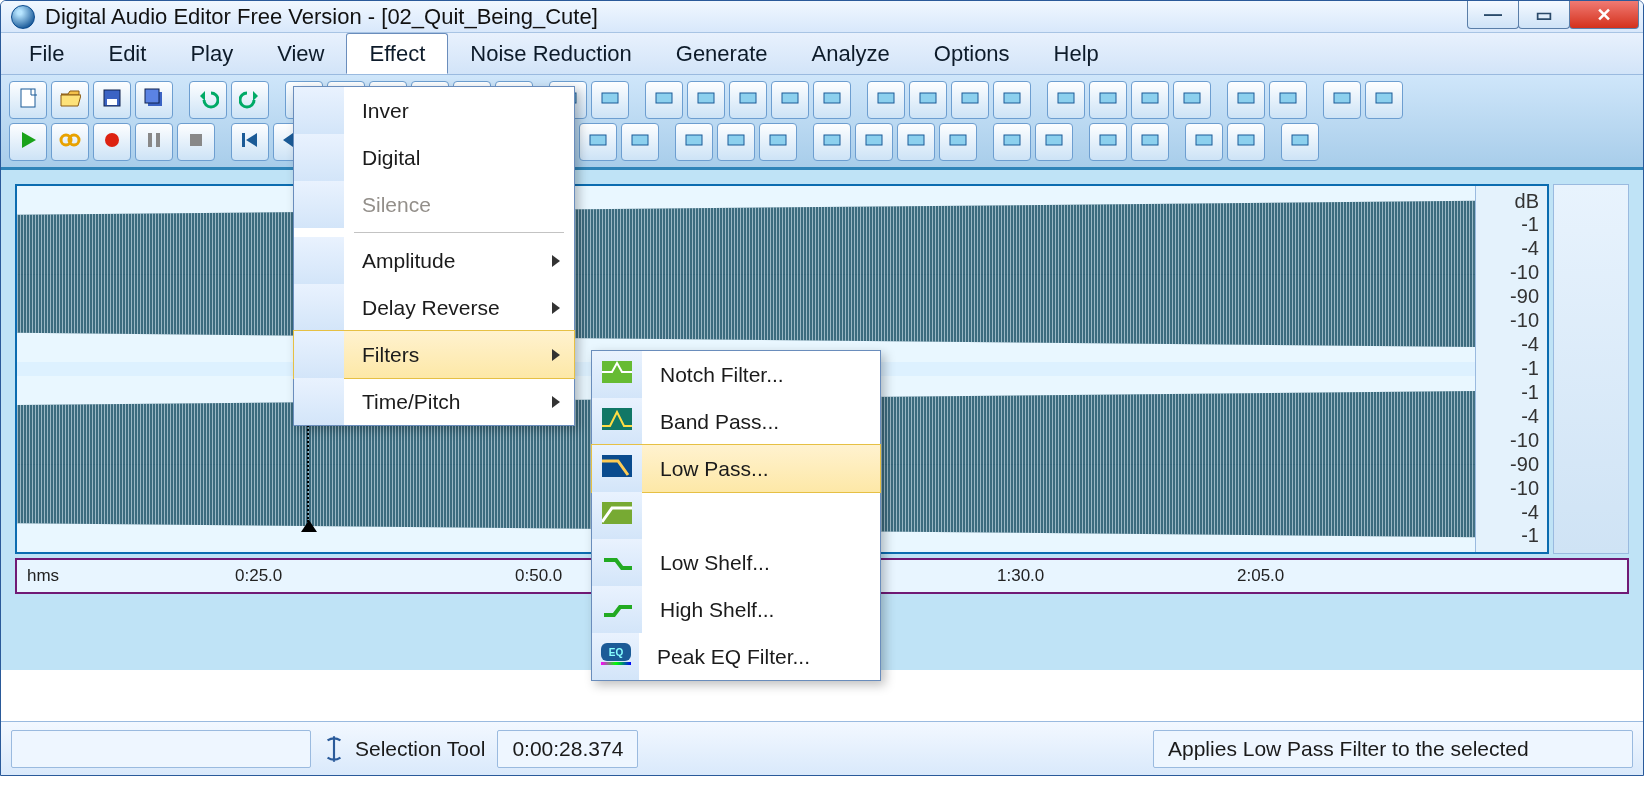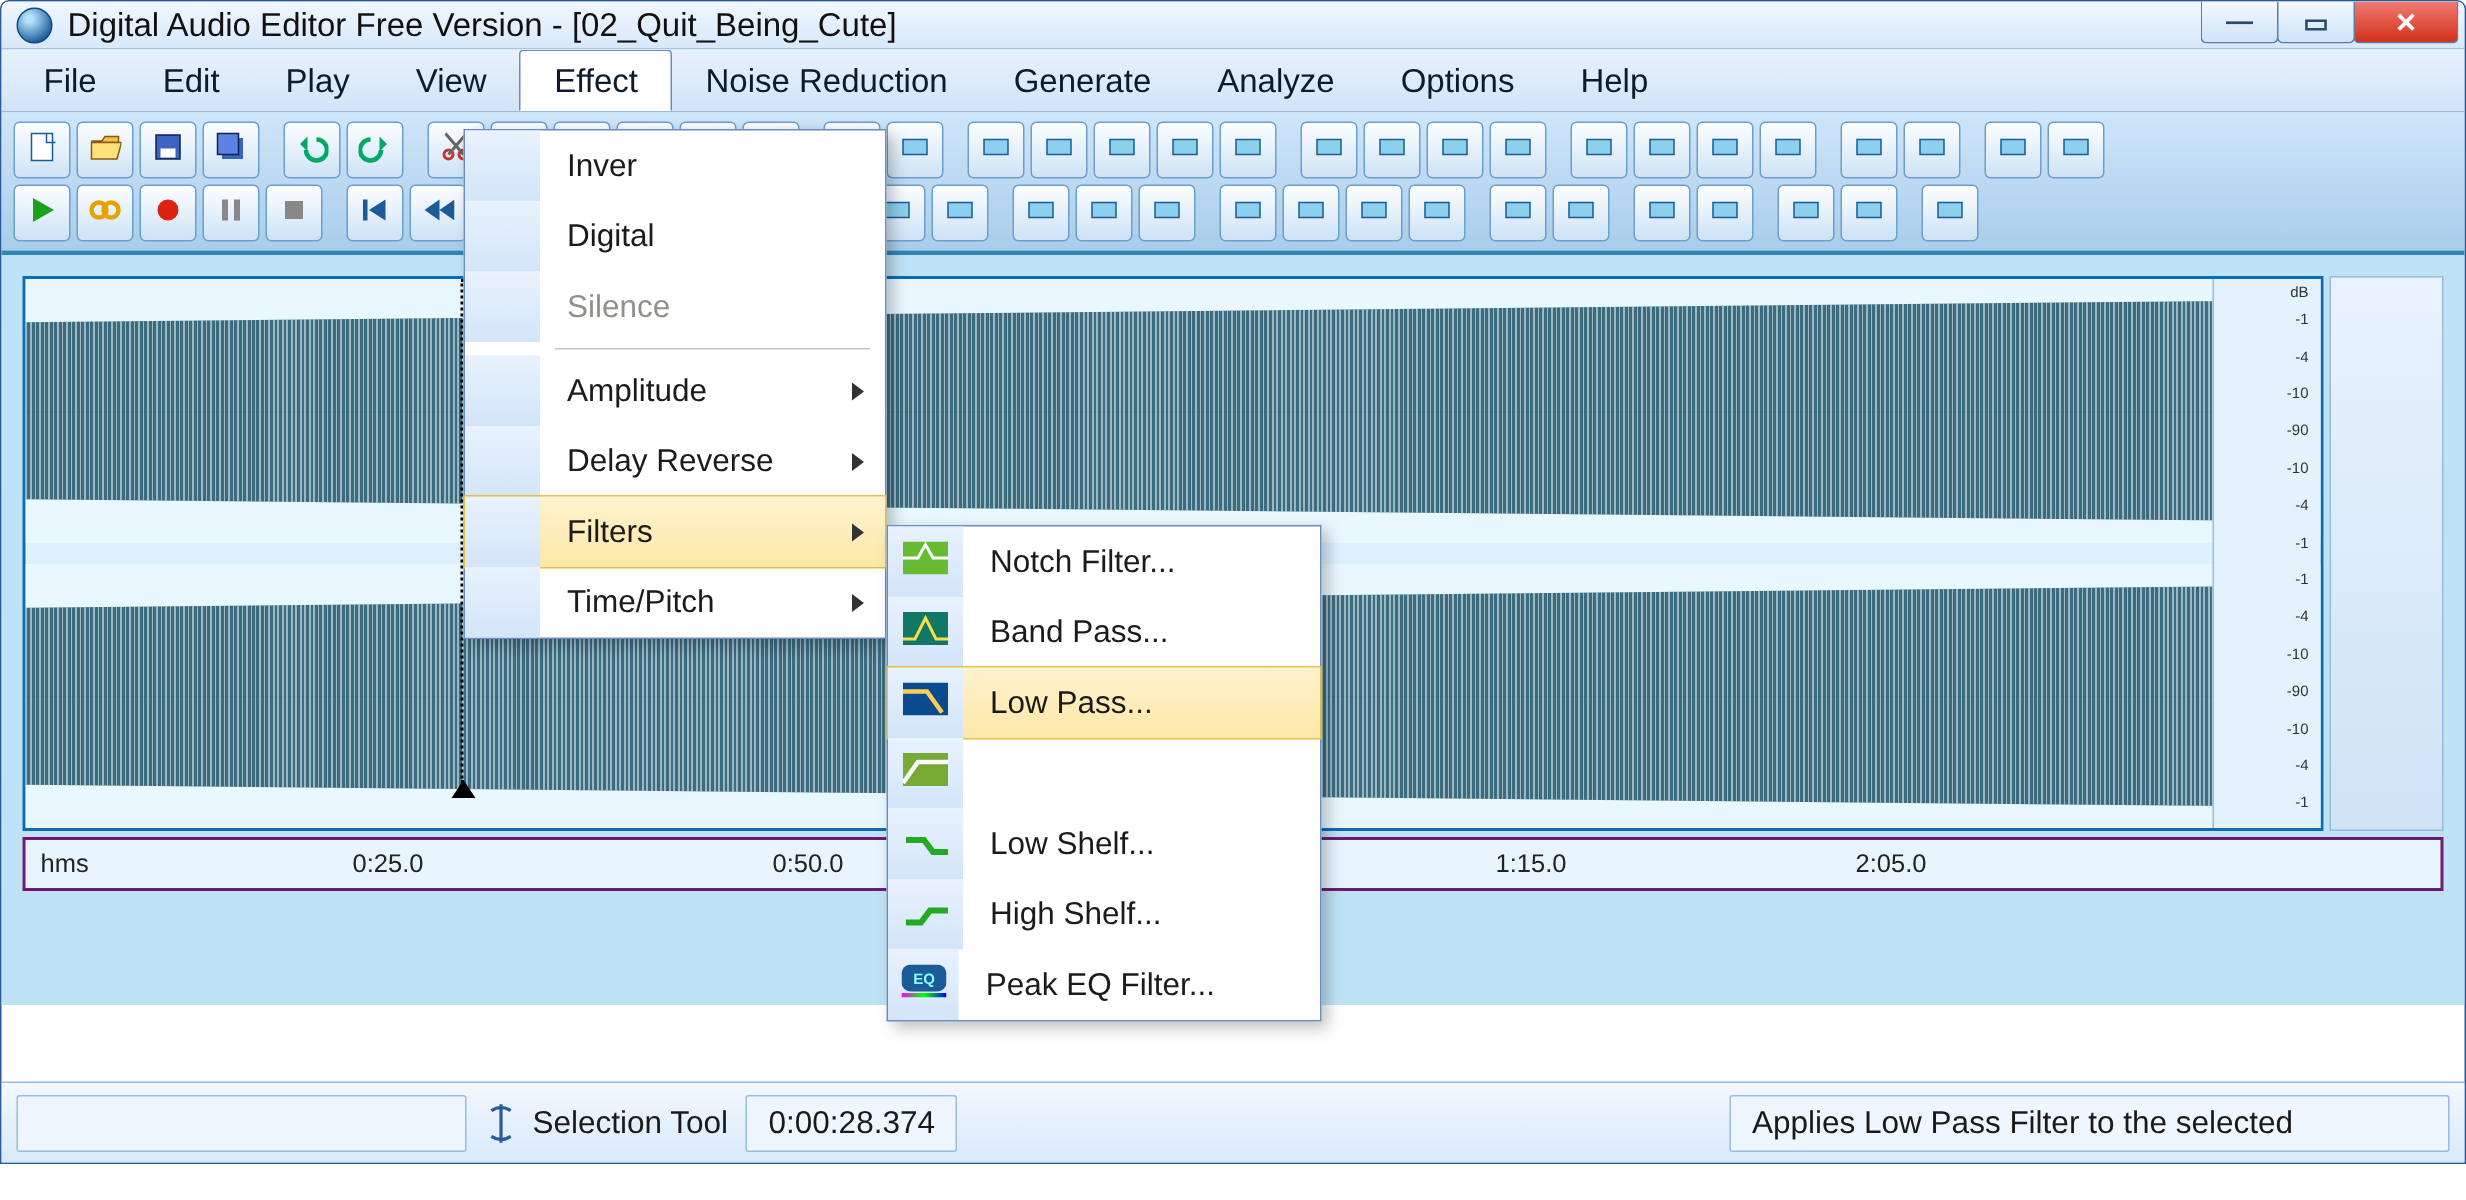--- a/index.html
+++ b/index.html
@@ -31,21 +31,21 @@
   .channel.top { top: 0; height: 48%; }
   .channel.bot { bottom: 0; top: 52%; }
   .channel .midline { position: absolute; top: 50%; left: 0; right: 0; height: 1px; background: #97b7ce; }
   .channel .wave { position: absolute; left: 0; right: 0; top: 8%; bottom: 8%;
      background: linear-gradient(90deg, rgba(45,95,115,.92) 0%, rgba(45,95,115,.92) 95%, rgba(45,95,115,0) 100%);
      clip-path: polygon(0 10%, 100% 0%, 100% 100%, 0 90%);
   }
   .channel .wave::after { content:""; position:absolute; inset:0; background: repeating-linear-gradient(90deg, rgba(233,247,255,.55) 0 1px, transparent 1px 3px); }
   .cursor { position: absolute; top: 0; bottom: 30px; left: 290px; width: 0; border-left: 2px dotted #000; }
   .cursor-marker { position: absolute; left: 284px; bottom: 20px; width: 0; height: 0; border-left: 8px solid transparent; border-right: 8px solid transparent; border-bottom: 12px solid #000; }
-  .scale { position: absolute; top:0; bottom:0; width: 72px; background: #e4f2fc; border-left: 1px solid #9abadf; font-size: 10px; padding: 4px; display:flex; flex-direction:column; color:#333; }
+  .scale { position: absolute; top:0; bottom:0; width: 72px; background: #e4f2fc; border-left: 1px solid #9abadf; font-size: 20px; padding: 4px; display:flex; flex-direction:column; color:#333; }
   .scale.right { right: 0; }
   .scale .sunit { text-align:right; padding-right:4px; }
   .scale .sticks { flex:1; display:flex; flex-direction:column; justify-content:space-around; text-align:right; padding-right:4px; }
   .vscroll { width: 76px; background: linear-gradient(#e8f3fd,#cfe3f5); border: 1px solid #9abadf; margin-left: 4px; }
   
   .timeruler { height: 36px; margin: 4px 0 0 0; background: #e8f5ff; border: 2px solid #701a75; display:flex; align-items:center; position:relative; font-size: 17px; color:#222; }
   .timeruler span { position:absolute; }
   
   .statusbar { position:absolute; bottom:0; left:0; right:0; height: 54px; background: linear-gradient(#f3f8ff,#d9e9fb); border-top: 1px solid #9abadf; display:flex; align-items:center; padding: 6px 10px; font-size: 21px; color:#1a1a1a; gap: 12px; }
   .statusbox { border: 1px solid #9abadf; background: #eef6ff; height: 38px; display:flex; align-items:center; padding: 0 14px; border-radius: 2px; }
@@ -55,21 +55,21 @@
   
   .dropdown { position: absolute; background: #fff; border: 1px solid #6a8dbc; box-shadow: 4px 4px 10px rgba(0,0,0,.25); font-size: 21px; color: #1b1b1b; z-index: 1000; }
   .dropdown .drow { display:flex; align-items:center; height: 47px; position:relative; }
   .dropdown .drow .diconwrap { width: 50px; display:flex; align-items:center; justify-content:center; background: linear-gradient(#e9f2fe,#d3e5f9); align-self:stretch; }
   .dropdown .drow .dlabel { padding: 0 70px 0 18px; flex:1; white-space:nowrap; }
   .dropdown .drow.disabled .dlabel { color: #938f8a; }
   .dropdown .drow.hover { background: linear-gradient(#fff2cf,#fde8a7); outline: 1px solid #e6c044; }
   .dropdown .sep { height:1px; background:#c3c3c3; margin: 4px 10px 4px 60px; }
   .dropdown .subarrow { position:absolute; right: 14px; width:0; height:0; border-top:6px solid transparent; border-bottom:6px solid transparent; border-left:8px solid #333; }
   
-  #effect-menu { left: 308px; top: 85px; width: 282px; }
+  #effect-menu { left: 292px; top: 85px; width: 282px; }
   #filters-submenu { left: 590px; top: 349px; width: 290px; }
   
   .dicon { width: 30px; height: 22px; display:inline-block; }
 </style>
 </head>
 <body>
 
 <div class="window">
 
   <div class="titlebar">
@@ -478,21 +478,21 @@
               <div>-1</div>
             </div>
         </div>
       </div>
       <div class="vscroll"></div>
     </div>
     <div class="timeruler" id="timeruler">
       <span style="left:10px">hms</span>
     <span style="left: 218px;">0:25.0</span>
         <span style="left: 498px;">0:50.0</span>
-        <span style="left: 980px;">1:15.0</span>
+        <span style="left: 980px;">1:30.0</span>
         <span style="left: 1220px;">2:05.0</span>
       </div>
   </div>
 
   <div class="dropdown" id="effect-menu">
       <div class="drow">
         <div class="diconwrap"></div>
         <div class="dlabel">Inver</div>
       </div>
       <div class="drow">

